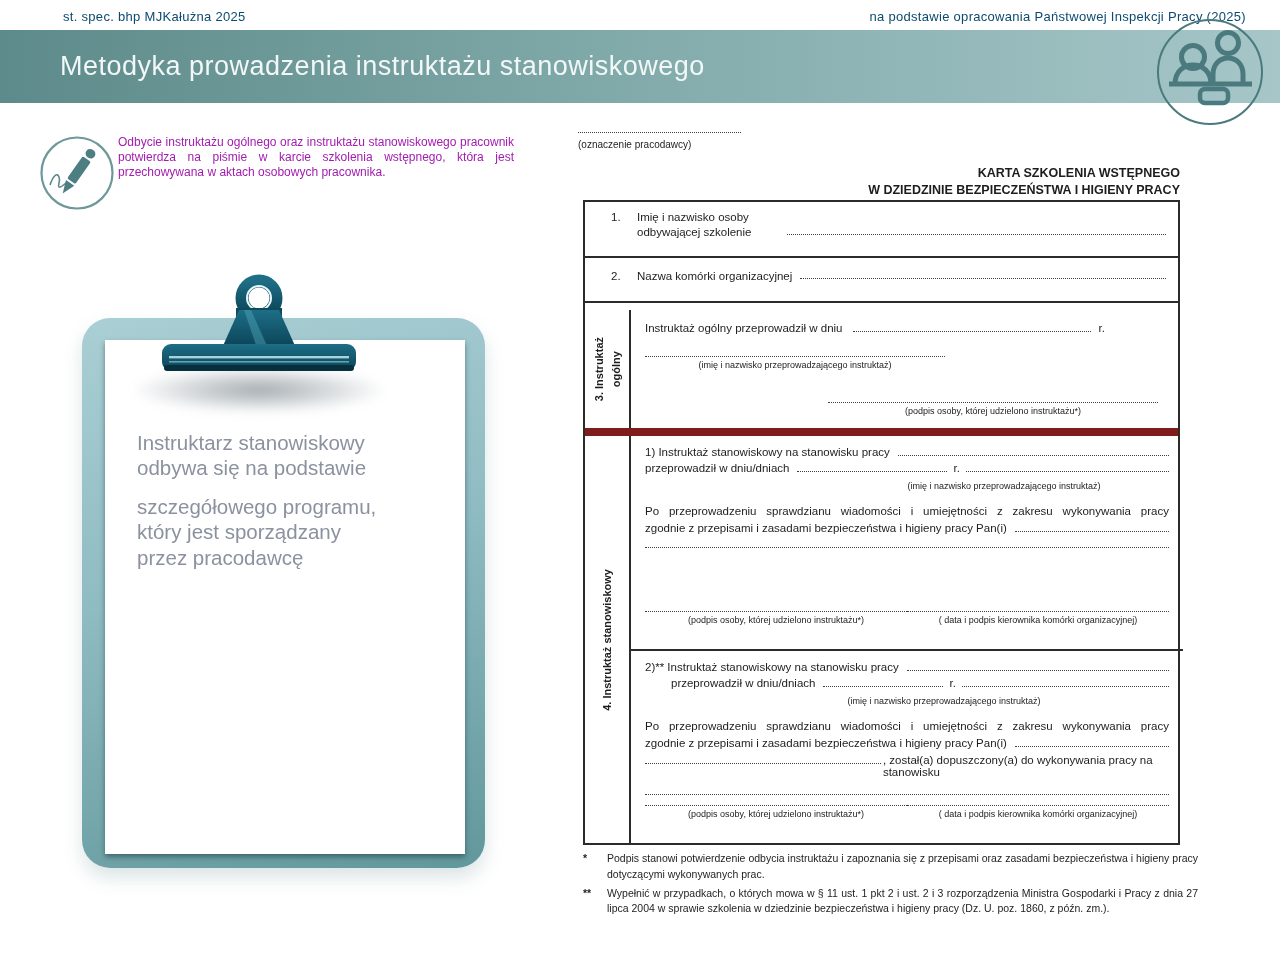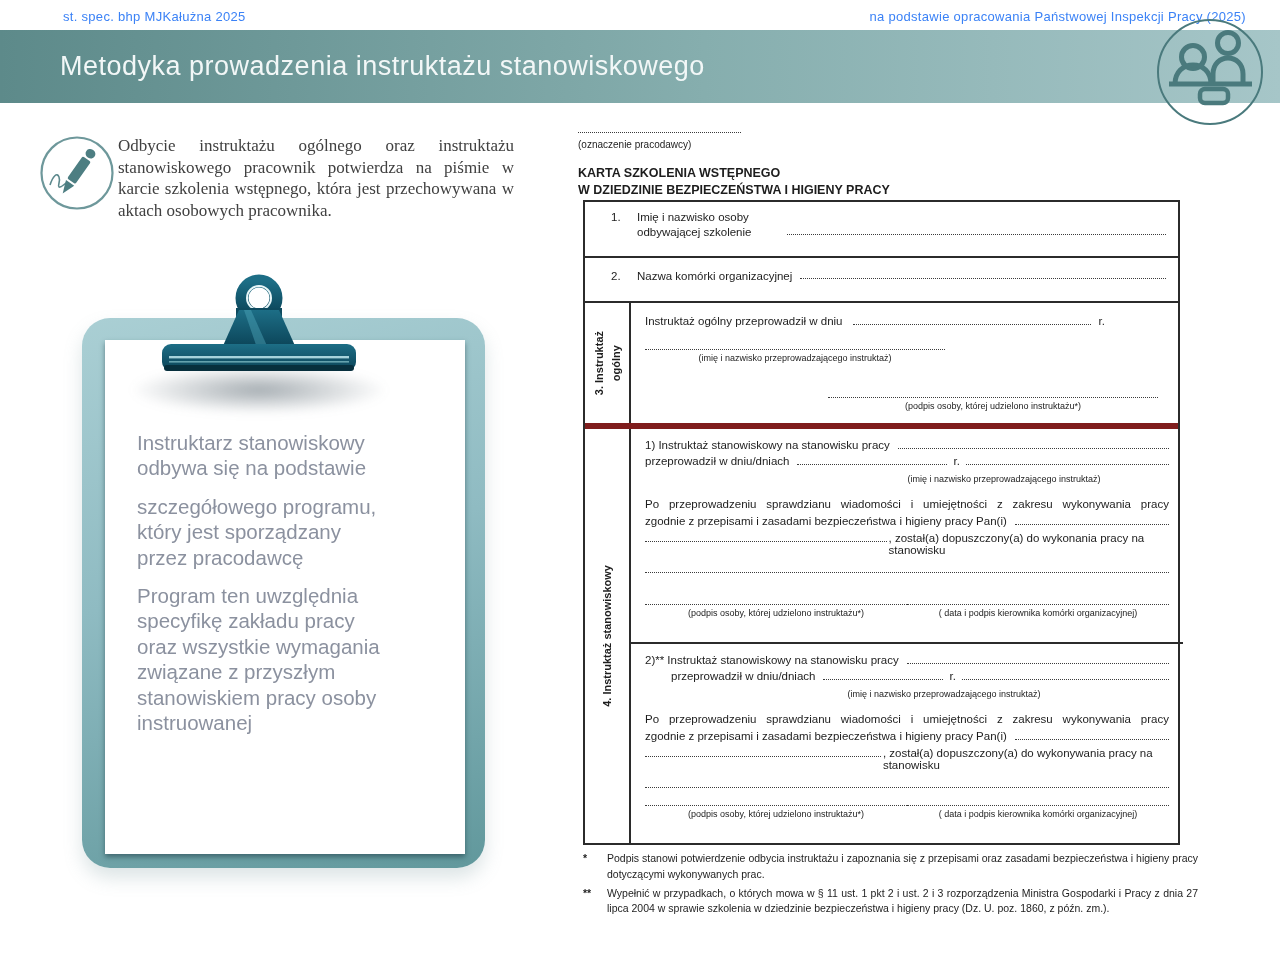--- a/index.html
+++ b/index.html
@@ -1,71 +1,71 @@
 <!DOCTYPE html>
 <html><head>
 <meta charset="utf-8">
 <style>
   * { margin:0; padding:0; box-sizing:border-box; }
   html,body { background:#ffffff; }
   body { font-family:"Liberation Sans","DejaVu Sans",sans-serif; }
   .slide { position:relative; width:1280px; height:960px; background:#fff; overflow:hidden; }
 
   
-  .credit { position:absolute; top:9px; font-size:13px; letter-spacing:.3px; color:#3b82f6; }
+  .credit { position:absolute; top:9px; font-size:13px; letter-spacing:.3px; color:#0c4a6e; }
   .credit.left { left:63px; }
   .credit.right { right:34px; }
 
   
   .band { position:absolute; top:30px; left:0; width:1280px; height:73px;
           background:linear-gradient(90deg,#5d8a8a 0%,#86aeae 55%,#a6c6c8 100%); }
   .band h1 { position:absolute; left:60px; top:0; height:73px; line-height:73px;
              font-size:27px; font-weight:400; letter-spacing:.5px; color:#f2f7f7; }
   .people-badge { position:absolute; top:17px; left:1155px; width:110px; height:110px; z-index:3; }
 
   
   .intro-icon { position:absolute; left:38px; top:134px; width:78px; height:78px; }
   .intro-text { position:absolute; left:118px; top:135px; width:396px;
-                font-size:17px; line-height:1.27; color:#404040; text-align:justify;font-family:Liberation Serif, serif; }
+                font-size:12px; line-height:1.27; color:#a21caf; text-align:justify; }
 
   
   .clipboard { position:absolute; left:82px; top:268px; width:354px; height:604px; }
   .board { position:absolute; left:0; top:50px; width:403px; height:550px; border-radius:28px;
            background:linear-gradient(165deg,#aacfd4 0%,#8fbbc2 45%,#61989c 100%);
            box-shadow:0 10px 18px rgba(120,150,155,.25); }
   .paper { position:absolute; left:23px; top:72px; width:360px; height:514px; background:#ffffff;
            box-shadow:0 3px 5px rgba(20,50,60,.5); }
   .clip-shadow { position:absolute; left:50%; top:96px; transform:translateX(-50%);
                  width:280px; height:52px; filter:blur(5px);
                  background:radial-gradient(ellipse at center, rgba(75,90,100,.5) 0%, rgba(75,90,100,0) 65%); }
   .clip { position:absolute; left:50%; top:0; transform:translateX(-50%); width:230px; height:125px; }
   .clip-text { position:absolute; left:55px; right:45px; top:162px;
                font-size:20.5px; line-height:1.24; color:#8b919f; }
   .clip-text p { margin-bottom:13px; }
 
   
   .form { position:absolute; left:578px; top:118px; width:618px; color:#1d1d1d; }
   .emp-dots { display:block; width:163px; height:8px; margin-top:6px; }
   .emp-caption { display:block; margin-top:2px; font-size:10px; }
-  .form-title { margin-top:15px; width:602px; text-align:left; font-size:12.5px; font-weight:bold; line-height:1.35; }
+  .form-title { margin-top:15px; width:602px; text-align:right; font-size:12.5px; font-weight:bold; line-height:1.35; }
 
   .ftable { position:absolute; left:5px; top:82px; width:597px; height:645px;
             border:2px solid #2b2b2b; display:flex; flex-direction:column; font-size:11.5px; }
   .dots { display:inline-block; height:9px; border-bottom:1.6px dotted #3c3c3c; }
   .grow { flex:1 1 auto; }
 
   .row1 { height:56px; border-bottom:2px solid #2b2b2b; padding:9px 12px 0 26px; display:flex; }
   .row2 { height:45px; border-bottom:2px solid #2b2b2b; padding:12px 12px 0 26px; display:flex; }
   .rownum { width:26px; flex:0 0 26px; }
   .r1lines { flex:1; display:flex; flex-direction:column; gap:3px; }
   .r1l2 { display:flex;gap:28px; }
   .r1l2 .dots { margin-left:8px; margin-bottom:1px; }
   .row2 .dots { margin-left:8px; margin-bottom:1px; }
 
-  .row3 { height:126px; border-bottom:6px solid #7f1d1d; display:flex; }
+  .row3 { height:126px; border-bottom:8px solid #7f1d1d; display:flex;margin-top:7px; }
   .row4 { flex:1 1 auto; display:flex; }
   .vcell { flex:0 0 46px; width:46px; border-right:2px solid #2b2b2b;
            display:flex; align-items:center; justify-content:center; }
   .vlabel { writing-mode:vertical-rl; transform:rotate(180deg); font-weight:bold; font-size:11px;
             text-align:center; line-height:1.5; }
   .vlabel span { display:block; }
 
   .s3content { flex:1; display:flex; flex-direction:column; padding:12px 14px 8px 14px; }
   .s3line1 { display:flex; align-items:baseline; }
   .s3line1 .dots { width:238px; margin:0 8px 1px 10px; }
@@ -150,21 +150,20 @@
       <path d="M95 42 L135 42 L152 80 L78 80 Z" fill="url(#cg)"></path>
       <path d="M100 42 L107 42 L124 80 L113 80 Z" fill="#4fa8bd" opacity=".45"></path>
       <rect x="18" y="76" width="194" height="27" rx="9" fill="url(#cg)"></rect>
       <rect x="20" y="97" width="190" height="6" rx="3" fill="#072f3d"></rect>
       <rect x="25" y="88" width="180" height="2.4" fill="#bfe9ee" opacity=".85"></rect>
       <rect x="25" y="93" width="180" height="1.6" fill="#9fd8de" opacity=".6"></rect>
     </svg>
     <div class="clip-text">
       <p>Instruktarz stanowiskowy odbywa się na podstawie</p>
       <p>szczegółowego programu, który jest sporządzany przez pracodawcę</p>
-      <p>Program ten uwzględnia specyfikę zakładu pracy oraz wszystkie wymagania związane z przyszłym stanowiskiem pracy osoby instruowanej</p>
     </div>
   </div>
 
   <div class="form">
     <span class="emp-dots dots"></span>
     <span class="emp-caption">(oznaczenie pracodawcy)</span>
     <div class="form-title">
       <div>KARTA SZKOLENIA WSTĘPNEGO</div>
       <div>W DZIEDZINIE BEZPIECZEŃSTWA I HIGIENY PRACY</div>
     </div>
@@ -231,24 +230,20 @@
               <span class="r">r.</span>
               <span class="dots grow"></span>
             </div>
             <div class="capright caption">(imię i nazwisko przeprowadzającego instruktaż)</div>
             <div class="jpar">
               <div class="jl1">Po przeprowadzeniu sprawdzianu wiadomości i umiejętności z zakresu wykonywania pracy</div>
               <div class="jl2">
                 <span>zgodnie z przepisami i zasadami bezpieczeństwa i higieny pracy Pan(i)</span>
                 <span class="dots"></span>
               </div>
-              <div class="jl3">
-                <span class="dots"></span>
-                <span>, został(a) dopuszczony(a) do wykonania pracy na stanowisku</span>
-              </div>
               <div class="fullline"></div>
             </div>
             <div class="sigrow">
               <div class="capblock">
                 <span class="capline"></span>
                 <span class="caption">(podpis osoby, której udzielono instruktażu*)</span>
               </div>
               <div class="capblock">
                 <span class="capline"></span>
                 <span class="caption">( data i podpis kierownika komórki organizacyjnej)</span>

